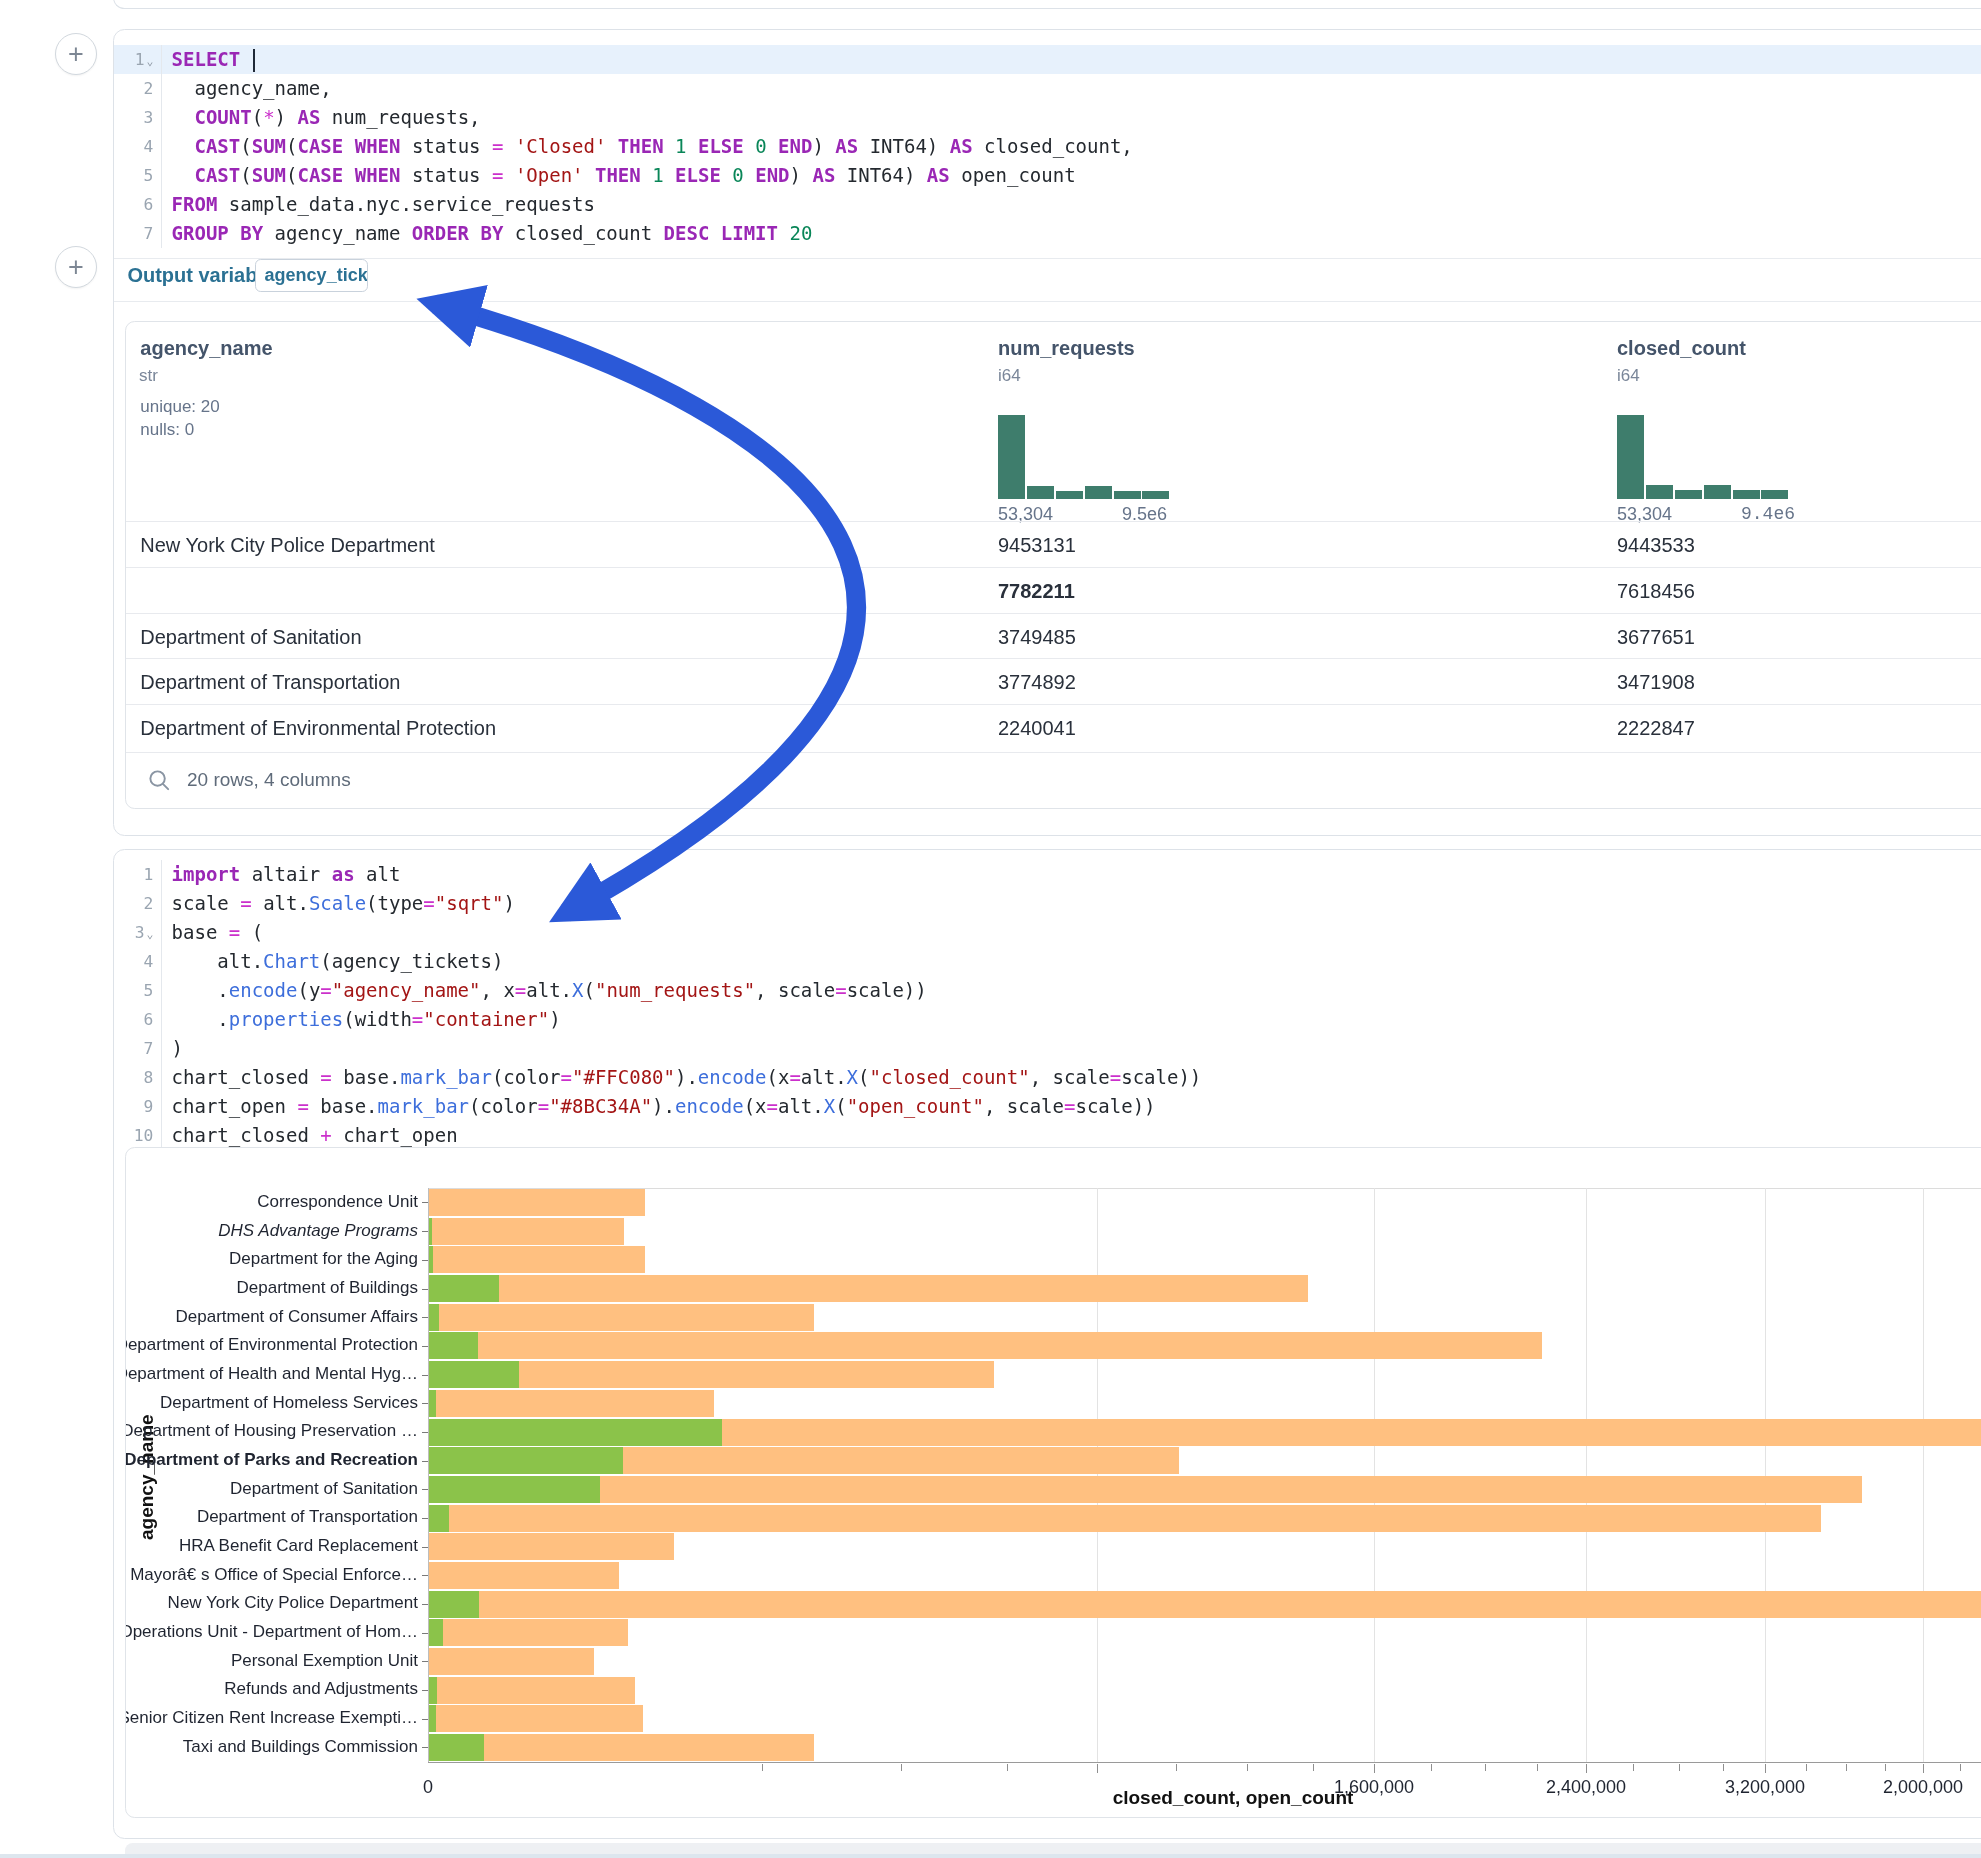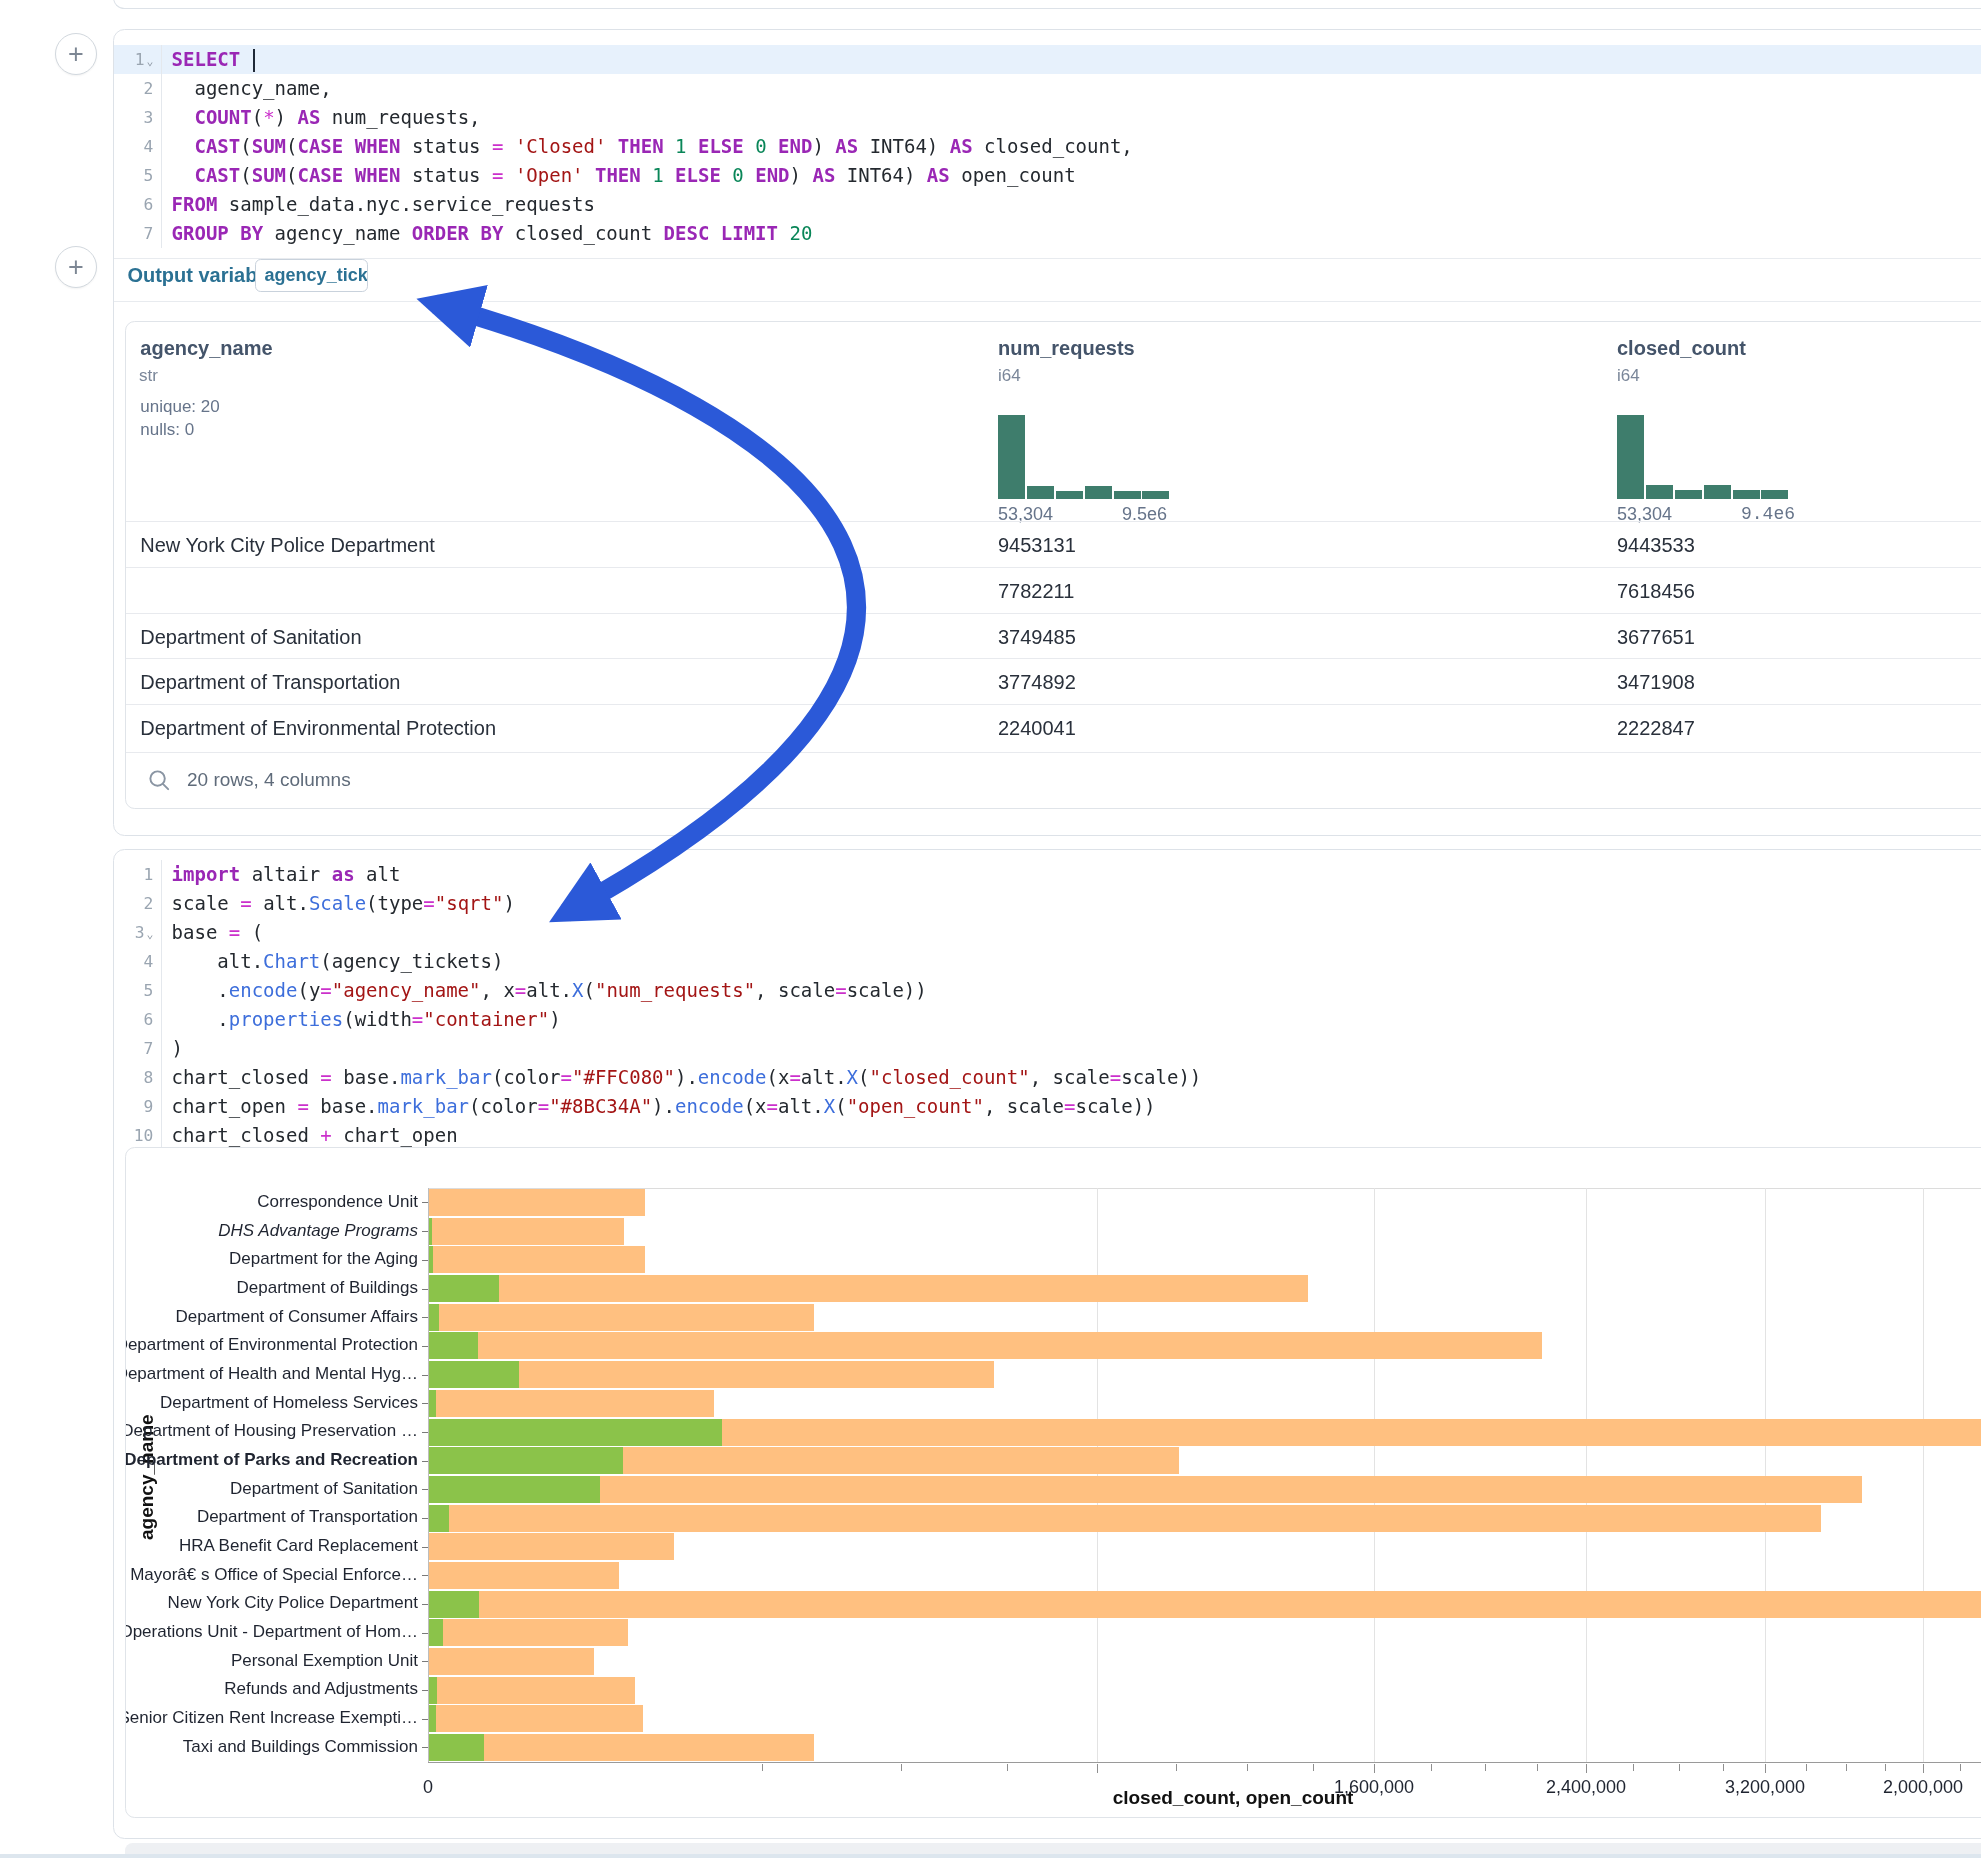--- a/index.html
+++ b/index.html
@@ -122,21 +122,21 @@
       <div class="df-hist-min" style="left: 1491px;">53,304</div>
       <div class="df-hist-max" style="left: 1615px; font-family: Liberation Mono, monospace;">9.4e6</div>
     </div>
   <div id="df-rows">
       <div class="df-row" style="top: 199px;">
         <div class="df-cell" style="left: 14.3px;">New York City Police Department</div>
         <div class="df-cell" style="left: 872px;">9453131</div>
         <div class="df-cell" style="left: 1491px;">9443533</div>
       </div>
       <div class="df-row" style="top: 245px;">
-        <div class="df-cell" style="left: 872px;">7782211</div>
+        <div class="df-cell" style="left: 872px; font-weight: bold;">7782211</div>
         <div class="df-cell" style="left: 1491px;">7618456</div>
       </div>
       <div class="df-row" style="top: 291px;">
         <div class="df-cell" style="left: 14.3px;">Department of Sanitation</div>
         <div class="df-cell" style="left: 872px;">3749485</div>
         <div class="df-cell" style="left: 1491px;">3677651</div>
       </div>
       <div class="df-row" style="top: 336px;">
         <div class="df-cell" style="left: 14.3px;">Department of Transportation</div>
         <div class="df-cell" style="left: 872px;">3774892</div>

